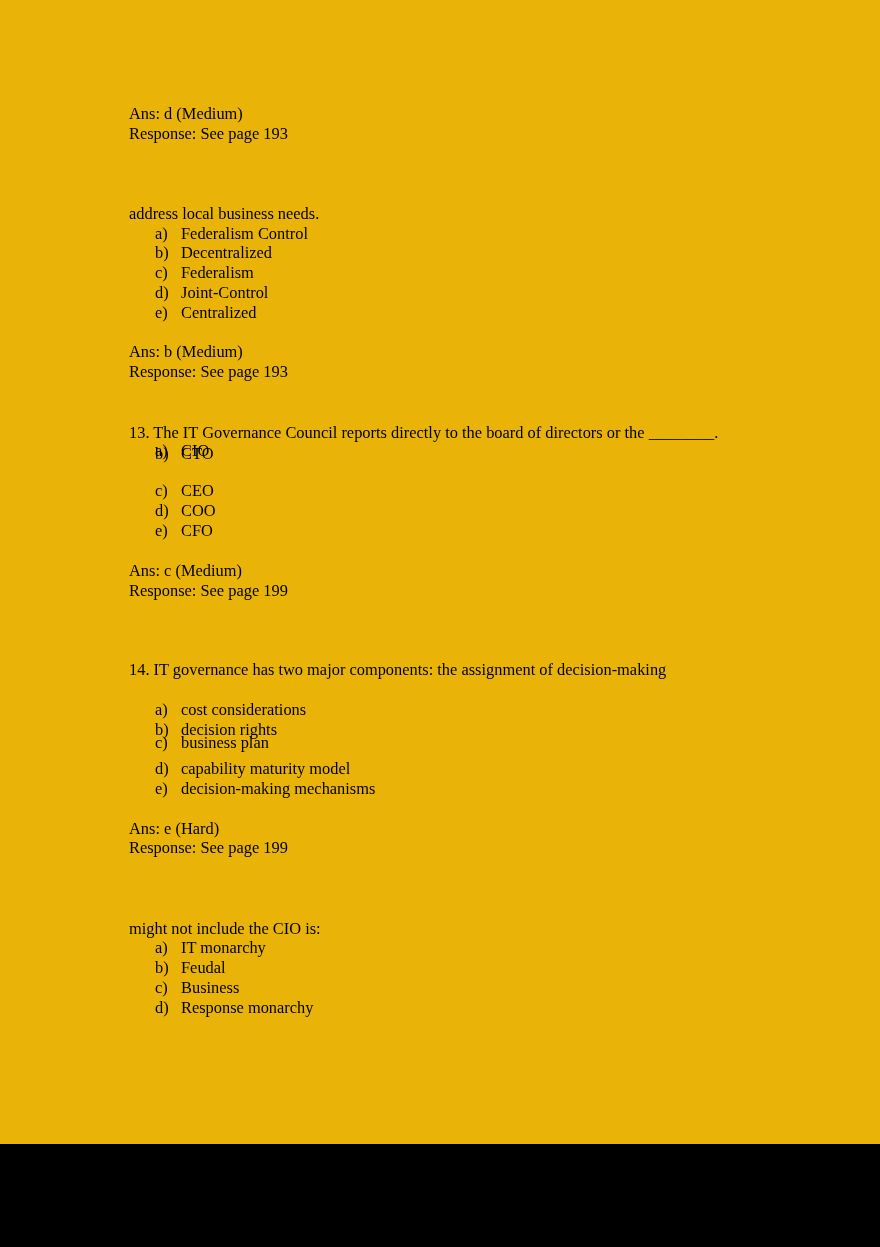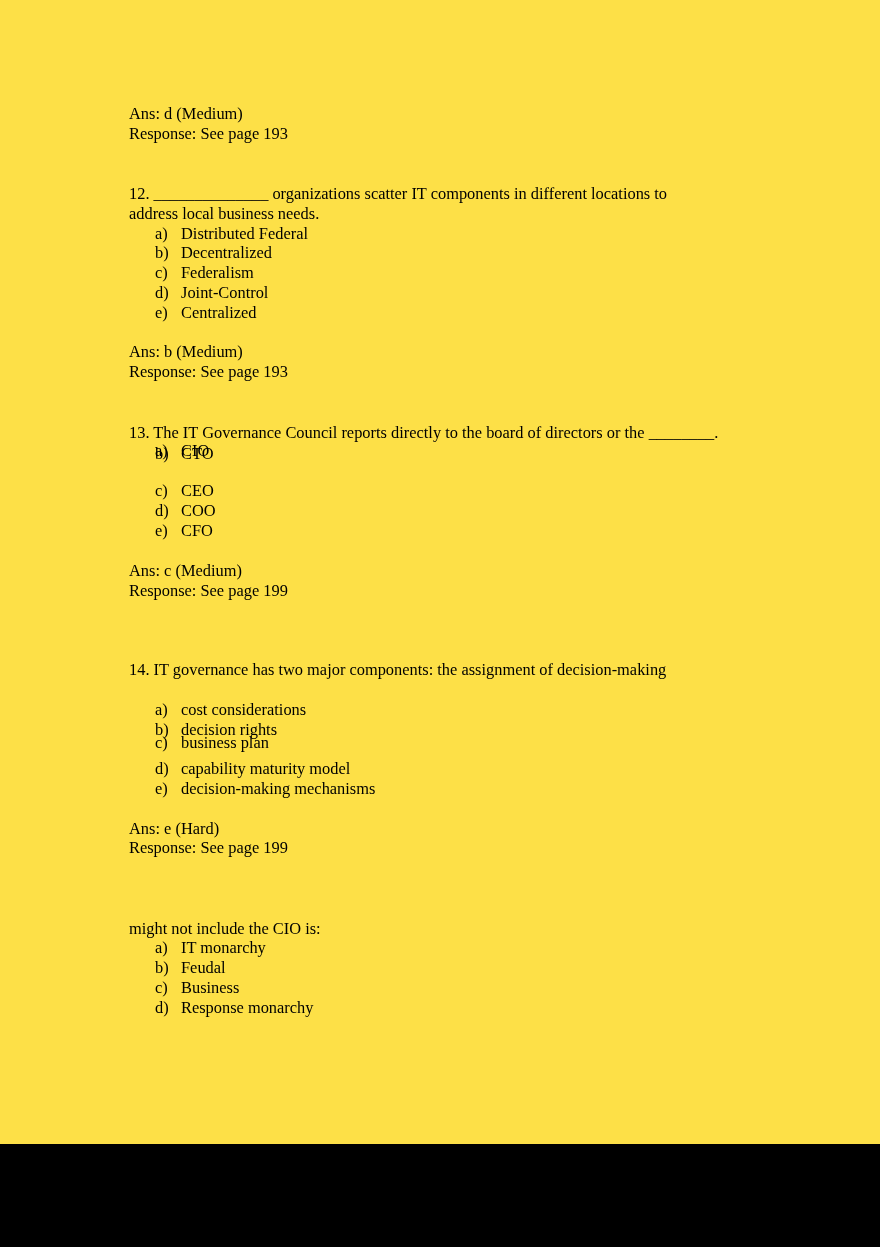--- a/index.html
+++ b/index.html
@@ -14,21 +14,21 @@
       overflow: hidden;
       font-family: "Liberation Serif", "DejaVu Serif", serif;
       color: #000000;
     }
     .page {
       position: absolute;
       left: 0;
       top: 0;
       width: 880px;
       height: 1144px;
-      background: #fde047;
+      background: #eab308;
     }
     .line {
       position: absolute;
       left: 129px;
       font-size: 16.4px;
       line-height: 20px;
       white-space: pre;
     }
     .opt {
       position: absolute;
@@ -43,23 +43,22 @@
     }
   </style>
 </head>
 <body>
 
 <div class="page">
 
   <div class="line" style="top:104px">Ans: d (Medium)</div>
   <div class="line" style="top:124px">Response: See page 193</div>
 
-  <div class="line" style="top:184px">12. ______________ organizations scatter IT components in different locations to</div>
   <div class="line" style="top:204px">address local business needs.</div>
-  <div class="opt" style="top:224px"><span class="letter">a)</span><span>Distributed Federal</span></div>
+  <div class="opt" style="top:224px"><span class="letter">a)</span><span>Federalism Control</span></div>
   <div class="opt" style="top:243px"><span class="letter">b)</span><span>Decentralized</span></div>
   <div class="opt" style="top:263px"><span class="letter">c)</span><span>Federalism</span></div>
   <div class="opt" style="top:283px"><span class="letter">d)</span><span>Joint-Control</span></div>
   <div class="opt" style="top:303px"><span class="letter">e)</span><span>Centralized</span></div>
   <div class="line" style="top:342px">Ans: b (Medium)</div>
   <div class="line" style="top:362px">Response: See page 193</div>
 
   <div class="line" style="top:423px">13. The IT Governance Council reports directly to the board of directors or the ________.</div>
   <div class="opt" style="top:441px"><span class="letter">a)</span><span>CIO</span></div>
   <div class="opt" style="top:444px"><span class="letter">b)</span><span>CTO</span></div>

